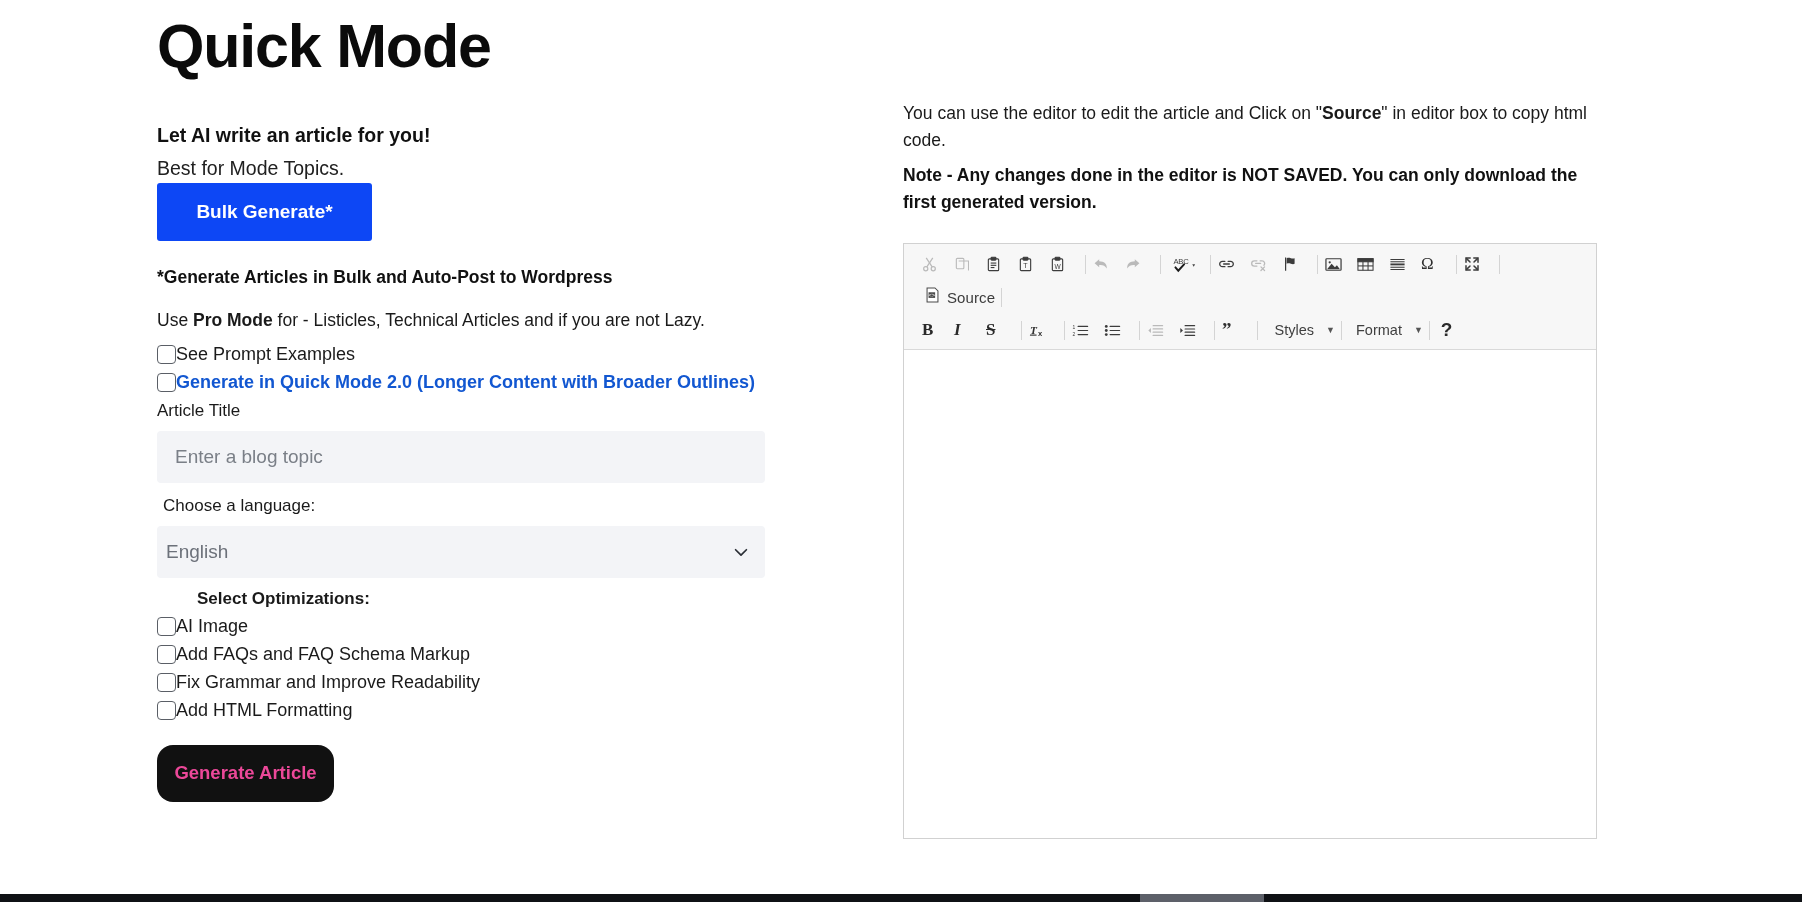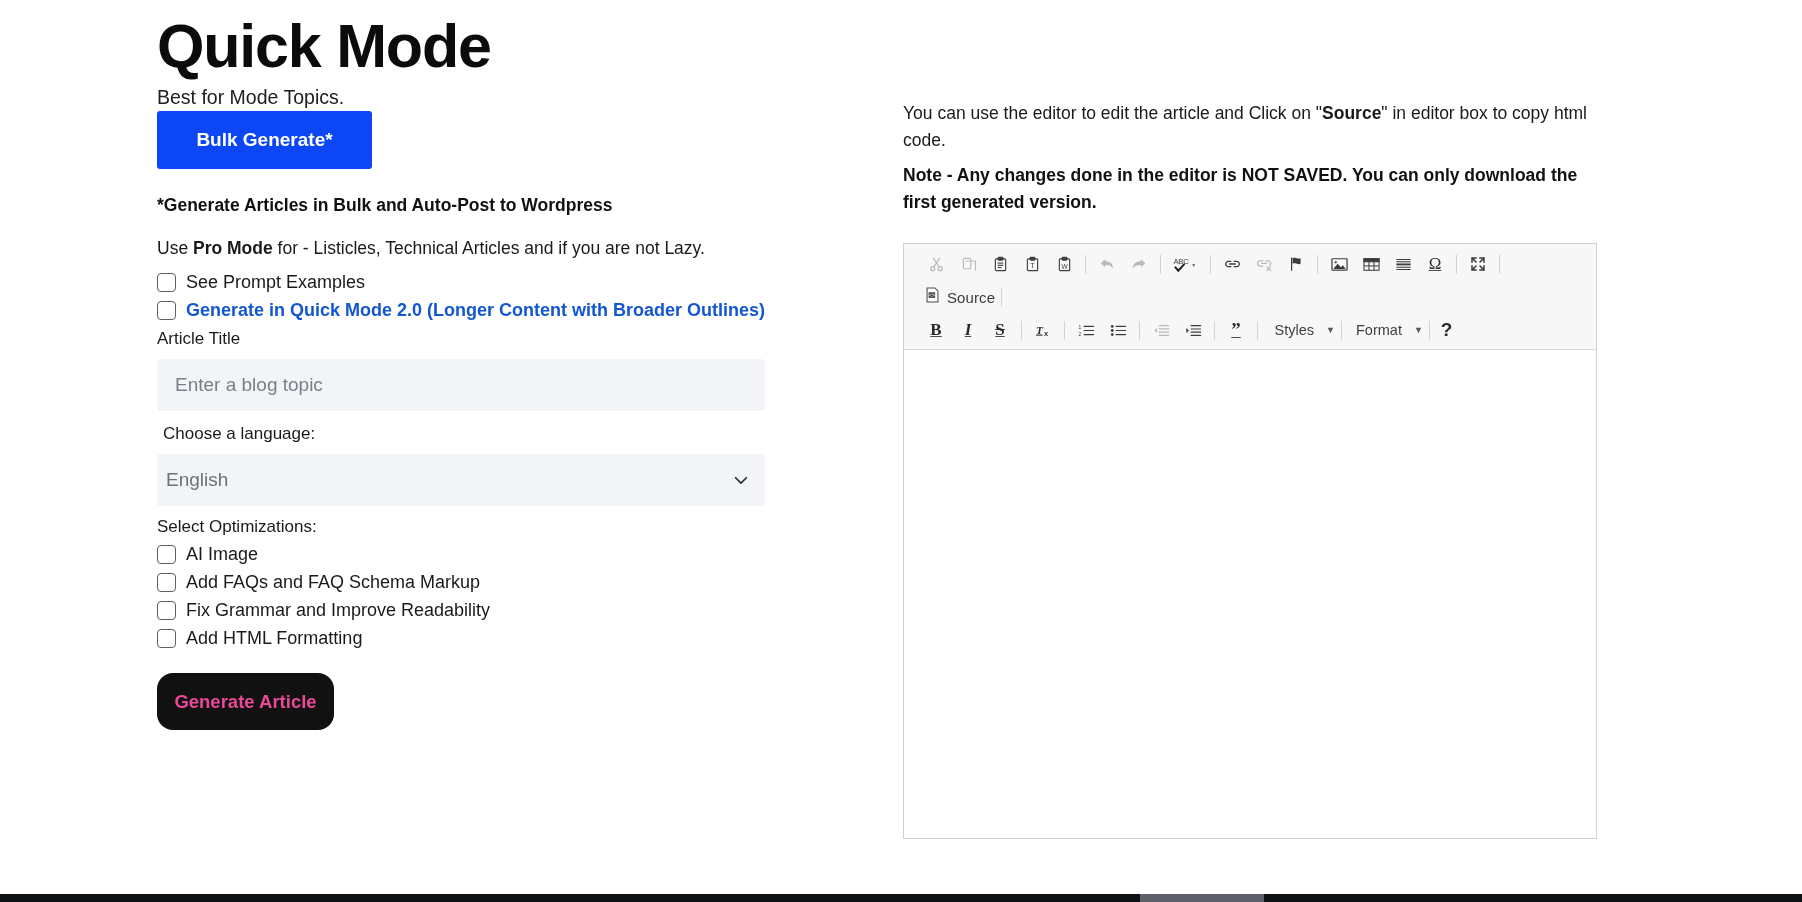--- a/index.html
+++ b/index.html
@@ -72,21 +72,20 @@
     font-size: 17.5px;
     font-weight: 400;
     color: #1a1a1a;
     margin-top: 22px;
   }
   .pro-line b { font-weight: 700; }
 
   .chk-row {
     display: flex;
     align-items: center;
-    gap: 10px;
     margin-top: 13px;
   }
   .chk-row.tight { margin-top: 7px; }
   .chk-box {
     width: 19px; height: 19px;
     min-width: 19px;
     border: 1.6px solid #5a5f66;
     border-radius: 4px;
     background: #fff;
     cursor: pointer;
@@ -101,21 +100,21 @@
     font-weight: 700;
   }
 
   .field-label {
     font-size: 17px;
     color: #1a1a1a;
     margin-top: 8px;
     margin-left: 0px;
   }
   .field-label.indent { margin-left: 6px; margin-top: 13px; }
-  .field-label.bold { font-weight: 400; margin-top: 11px; }
+  .field-label.bold { font-weight: 700; margin-top: 11px; margin-left: 40px; }
 
   .text-input {
     display: block;
     width: 608px;
     height: 52px;
     margin-top: 10px;
     background: #f3f4f7;
     border: none;
     border-radius: 4px;
     padding: 0 18px;
@@ -207,27 +206,25 @@
     display: flex;
     align-items: center;
     height: 33px;
     padding-left: 14px;
     gap: 0px;
   }
   .tb-btn {
     width: 28px; height: 26px;
     display: inline-flex;
     align-items: center;
-    justify-content: center;
     cursor: pointer;
     border-radius: 2px;
     color: #4a4a4a;
     flex: none;
     margin-right: 4px;
-    text-decoration: underline;
   }
   .tb-btn.wide { width: auto; padding: 0 5px; }
   .tb-btn.dim { opacity: 0.32; }
   .tb-sep {
     width: 1px;
     height: 19px;
     background: #d4d4d4;
     margin: 0 7px 0 3px;
     flex: none;
   }
@@ -295,20 +292,21 @@
 </style>
 </head>
 <body>
 
 <div class="page">
 
   <div class="left-col">
 
     <h1 class="page-title">Quick Mode</h1>
 
+    <div class="tagline-strong">Let AI write an article for you!</div>
     <div class="tagline-sub">Best for Mode Topics.</div>
 
     <button class="bulk-btn">Bulk Generate*</button>
 
     <div class="bulk-note">*Generate Articles in Bulk and Auto-Post to Wordpress</div>
 
     <div class="pro-line"><span>Use </span><b>Pro Mode</b><span> for - Listicles, Technical Articles and if you are not Lazy.</span></div>
 
     <div class="chk-row">
       <span class="chk-box"></span>

